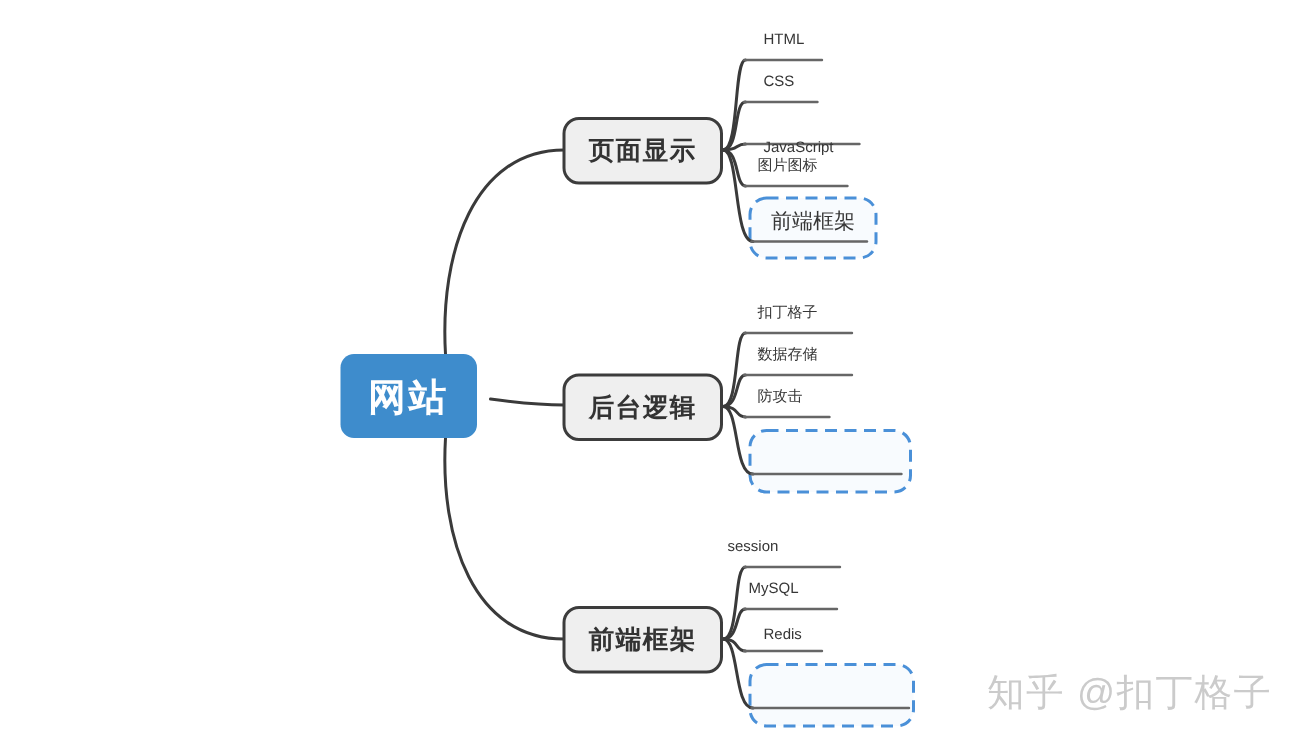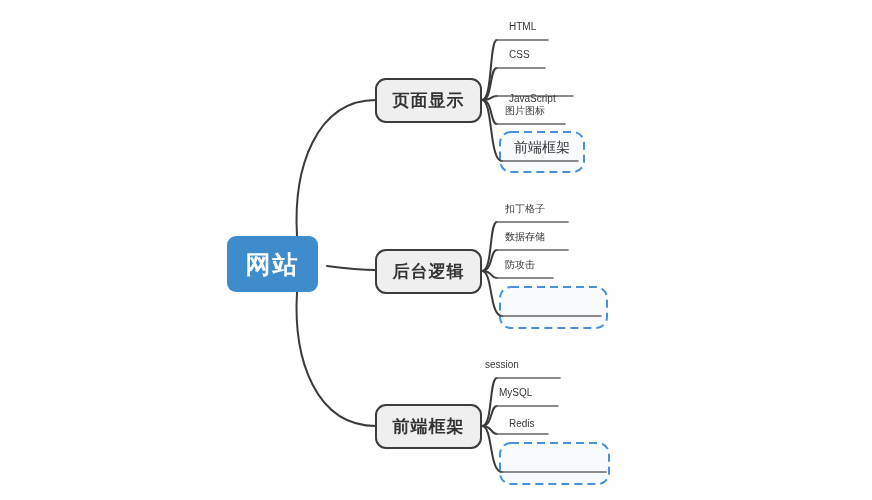--- a/index.html
+++ b/index.html
@@ -116,14 +116,15 @@
   </div>
 
   <span class="leaf-label" style="left:505px;top:199px">扣丁格子</span>
   <span class="leaf-label" style="left:505px;top:227px">数据存储</span>
   <span class="leaf-label" style="left:505px;top:255px">防攻击</span>
 
   <span class="leaf-label" style="left:485px;top:355px">session</span>
   <span class="leaf-label" style="left:499px;top:383px">MySQL</span>
   <span class="leaf-label" style="left:509px;top:414px">Redis</span>
 
+  <div class="watermark">知乎 @扣丁格子</div>
 
 </div>
 
 </body></html>

